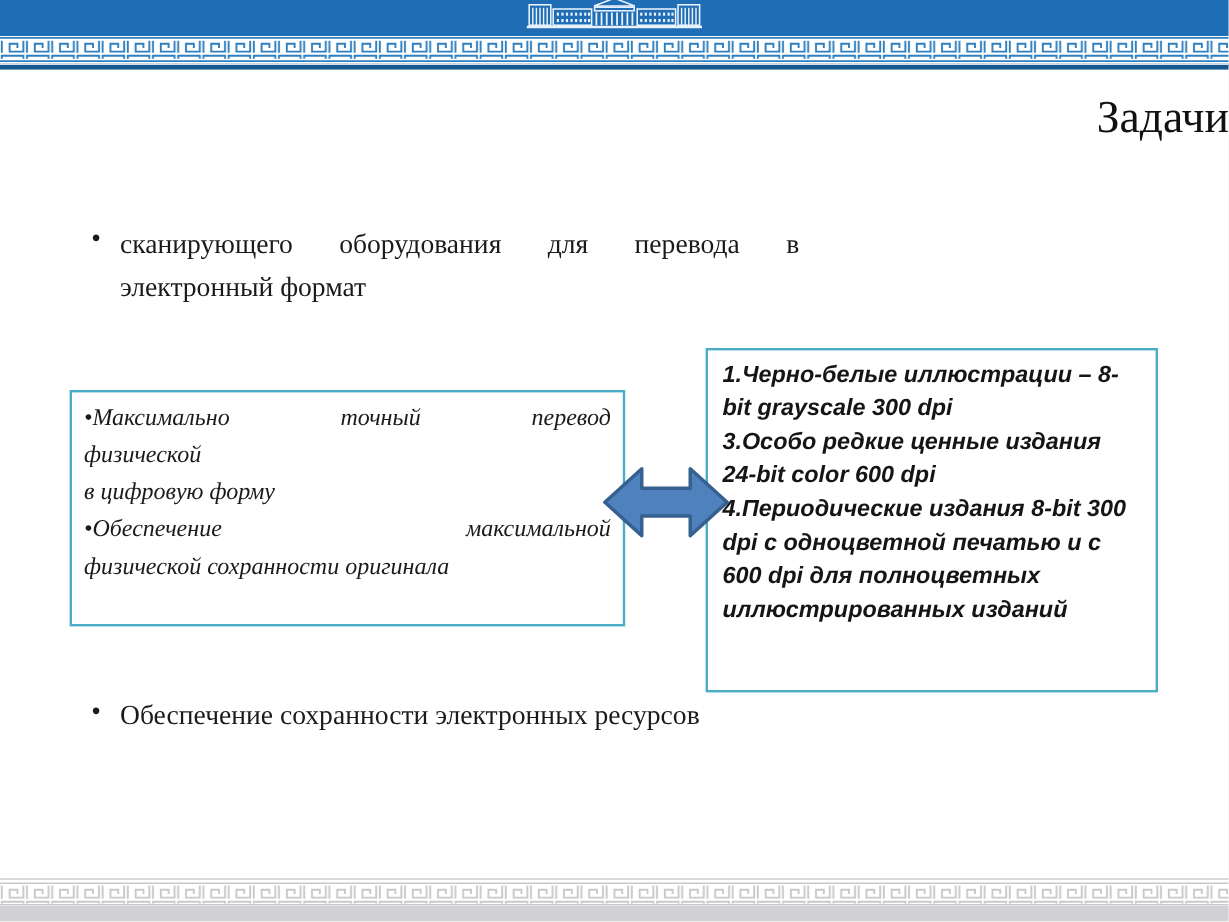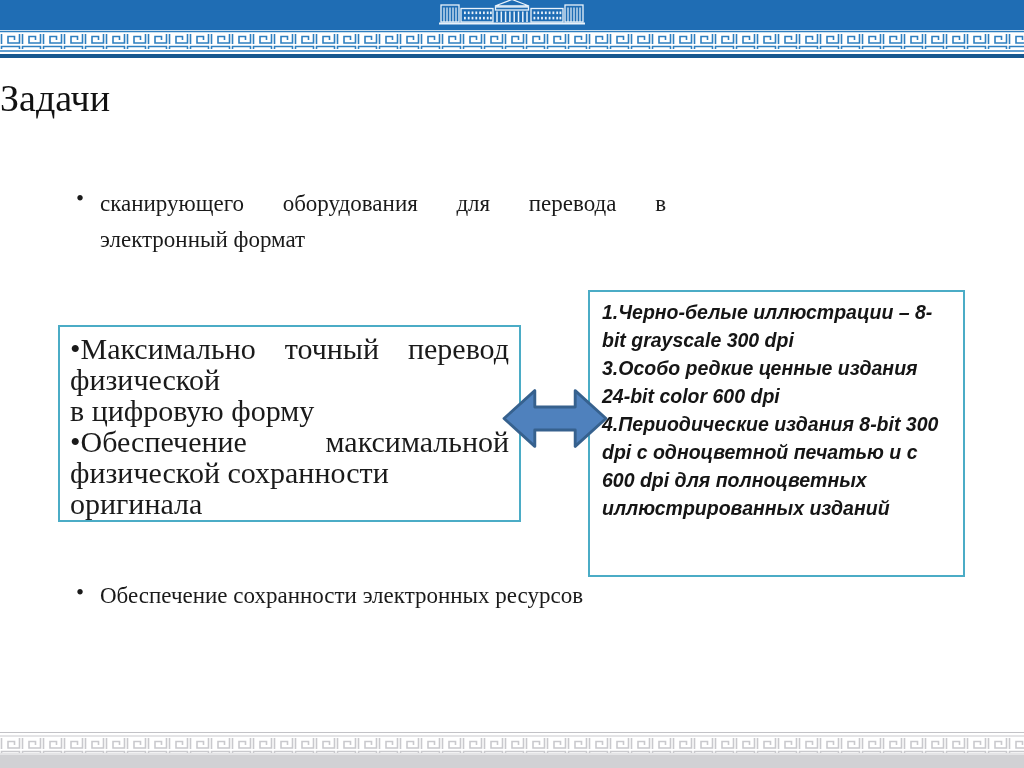--- a/index.html
+++ b/index.html
@@ -43,21 +43,21 @@
   }
   .bottom-bar {
     position: absolute; left: 0; top: 755px;
     width: 1024px; height: 13px; background: #d1d1d4;
   }
 
   
   .title {
     position: absolute; left: 0; top: 76px;
     width: 1024px;
-    text-align: left;
+    text-align: right;
     font-size: 38px;
     color: #111111;
   }
 
   .bullet-row { position: absolute; display: flex; }
   .bullet-row .marker {
     width: 40px; font-size: 23px; text-align: center; flex: 0 0 40px;
   }
   .bullet1 { left: 60px; top: 186px; width: 610px; }
   .bullet1 .bullet-text { width: 566px; font-size: 23px; line-height: 36px; }
@@ -66,21 +66,22 @@
 
   .jline { text-align: justify; }
   .jline.spread { text-align-last: justify; }
 
   .left-box {
     position: absolute; left: 58px; top: 325px;
     width: 463px; height: 197px;
     background: #ffffff;
     border: 2px solid #4bacc6;
     padding: 6px 10px 4px 10px;
-    font-size: 30px;
+    font-style: italic;
+    font-size: 20px;
     line-height: 31px;
     z-index: 1;
   }
   .left-box .box-line.keep-space { white-space: pre-wrap; }
 
   .right-box {
     position: absolute; left: 588px; top: 290px;
     width: 377px; height: 287px;
     background: #ffffff;
     border: 2px solid #4bacc6;

